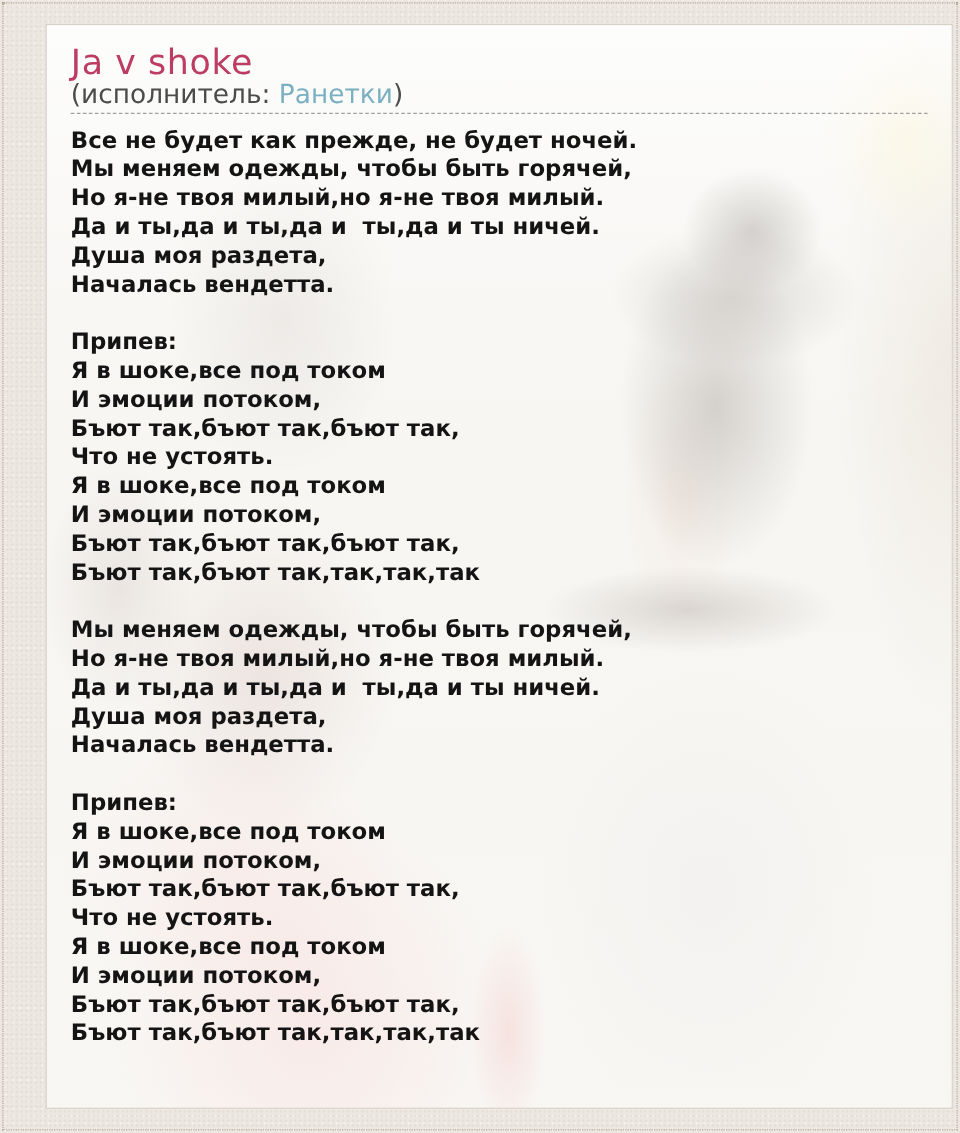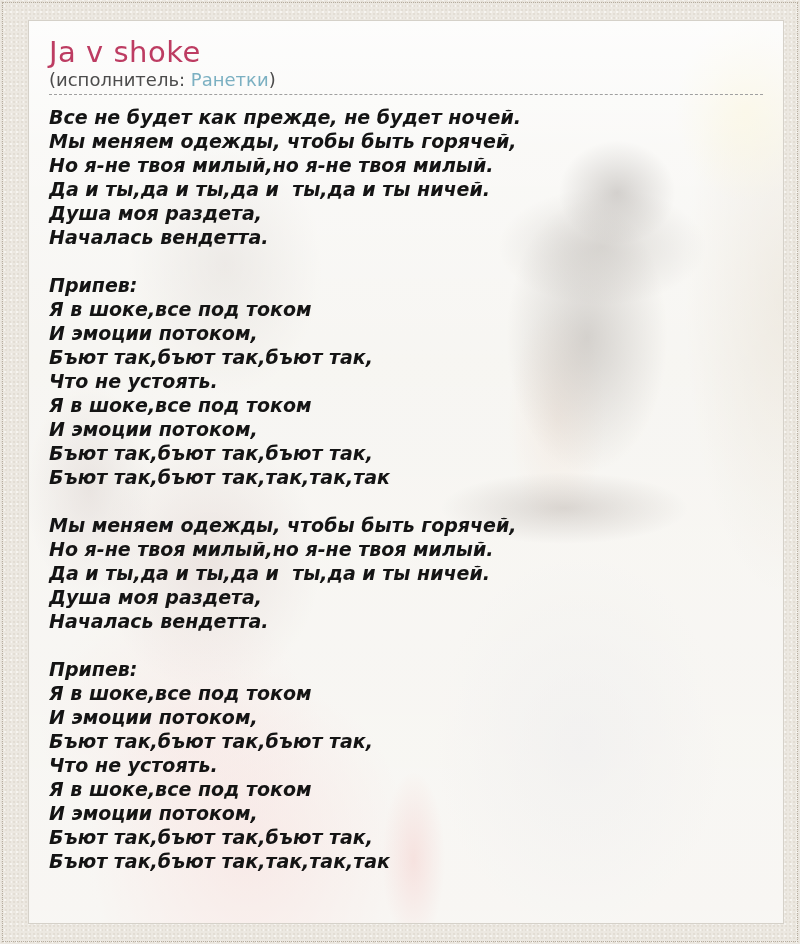--- a/index.html
+++ b/index.html
@@ -25,21 +25,21 @@
     background-position: 0 0, 2px 3px;
   }
   .page-border {
     position: absolute;
     inset: 2px;
     border: 1px dotted #b6ad9f;
     pointer-events: none;
   }
   .card {
     position: absolute;
-    left: 28px; top: 20px;
+    left: 38px; top: 20px;
     width: 756px; height: 904px;
     border: 1px solid #d5d1c9;
     background: #f3f1ec;
     overflow: hidden;
   }
   
   .photo {
     position: absolute;
     inset: 0;
     background:
@@ -82,40 +82,39 @@
     padding-bottom: 3px;
   }
   .title {
     font-size: 29px;
     line-height: 34px;
     font-weight: normal;
     color: var(--title-color);
     letter-spacing: 0.5px;
   }
   .subtitle {
-    font-size: 18px;
+    font-size: 22px;
     line-height: 22px;
     color: #4c4c4c;
   }
   .artist {
     color: var(--artist-link-color);
     text-decoration: none;
     cursor: pointer;
   }
   .lyrics {
     padding-top: 10px;
     font-size: 19px;
     font-weight: bold;
     line-height: 24px;
     color: var(--lyrics-color);
   }
   .lyric-line {
     white-space: pre;      
     min-height: 24px;
-    font-style: italic;
   }
 </style>
 </head>
 <body>
 
 <div class="page-border"></div>
 
 <div class="card">
   <div class="photo"></div>
   <div class="content">

